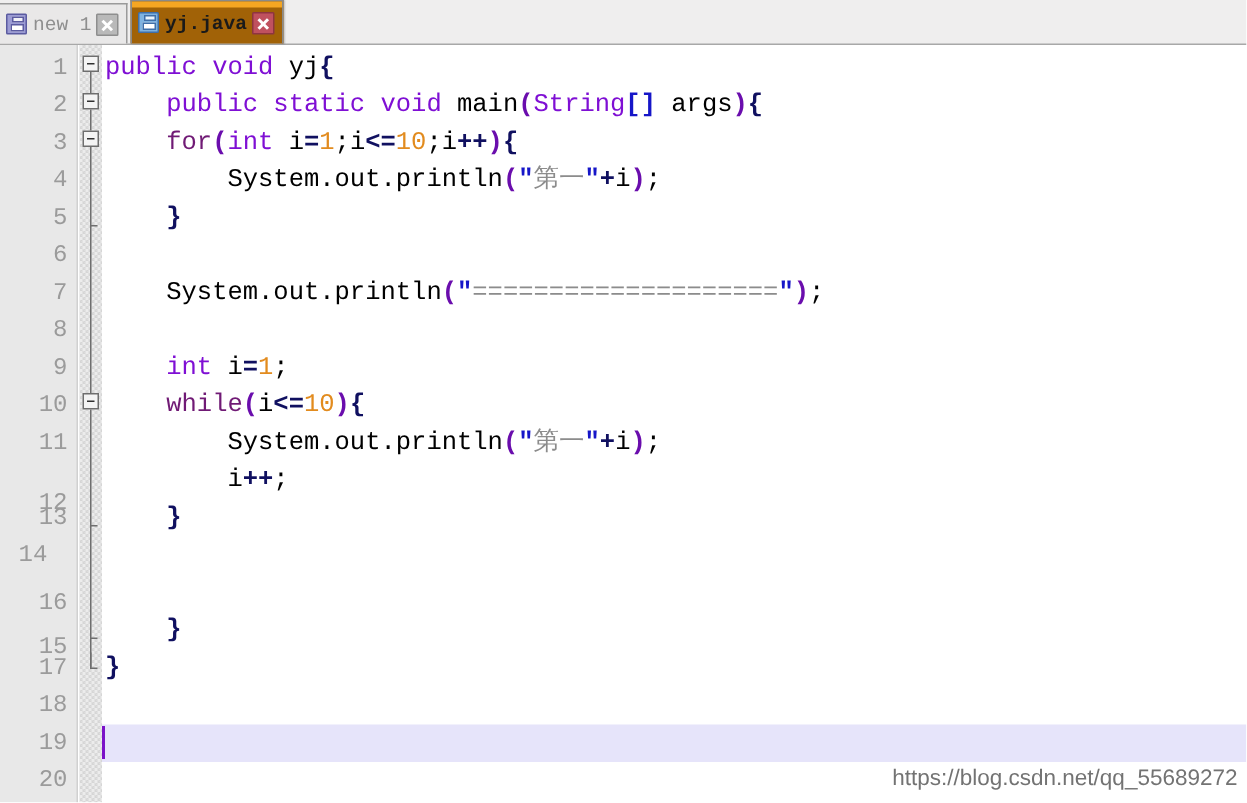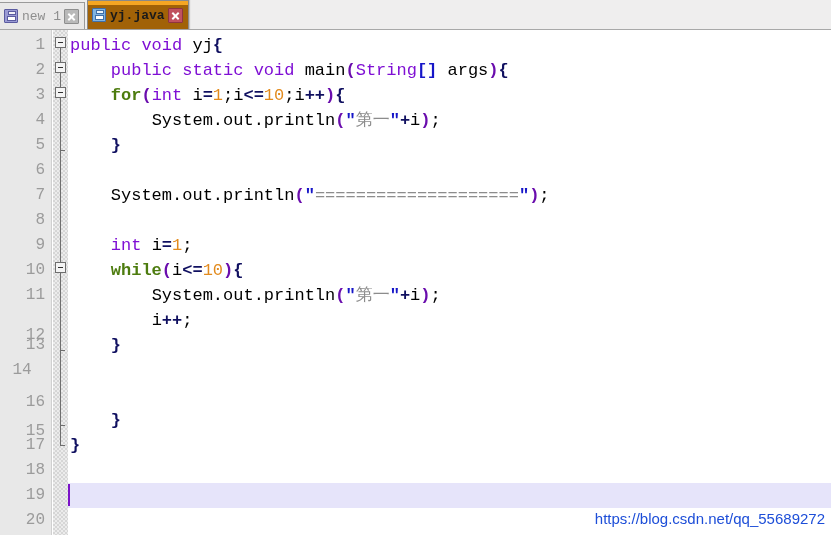--- a/index.html
+++ b/index.html
@@ -268,36 +268,36 @@
     position: absolute;
     width: 2px;
     height: 22px;
     background: #7b12c8;
     top: 2px;
     left: 0px;
   }
 
   
   .kw   { color: #7f0fd4; }           
-  .kwb  { color: #4d7c0f; font-weight: bold; }  
+  .kwb  { color: #701a75; font-weight: normal; }  
   .num  { color: #e28b1e; }           
   .str  { color: #8c8c8c; }           
   .pun  { color: #1616c8; font-weight: bold; }  
   .punp { color: #6a0dad; font-weight: bold; }  
   .opb  { color: #101060; font-weight: bold; }  
   .pl   { color: #000000; }           
 
   
   #watermark {
     position: absolute;
     right: 6px;
     bottom: 8px;
     font-family: "Liberation Sans", sans-serif;
     font-size: 15px;
-    color: #1d4ed8;
+    color: #737373;
     letter-spacing: 0px;
     user-select: none;
     white-space: nowrap;
   }
 </style>
 </head>
 <body>
 
 <div id="app">
 

